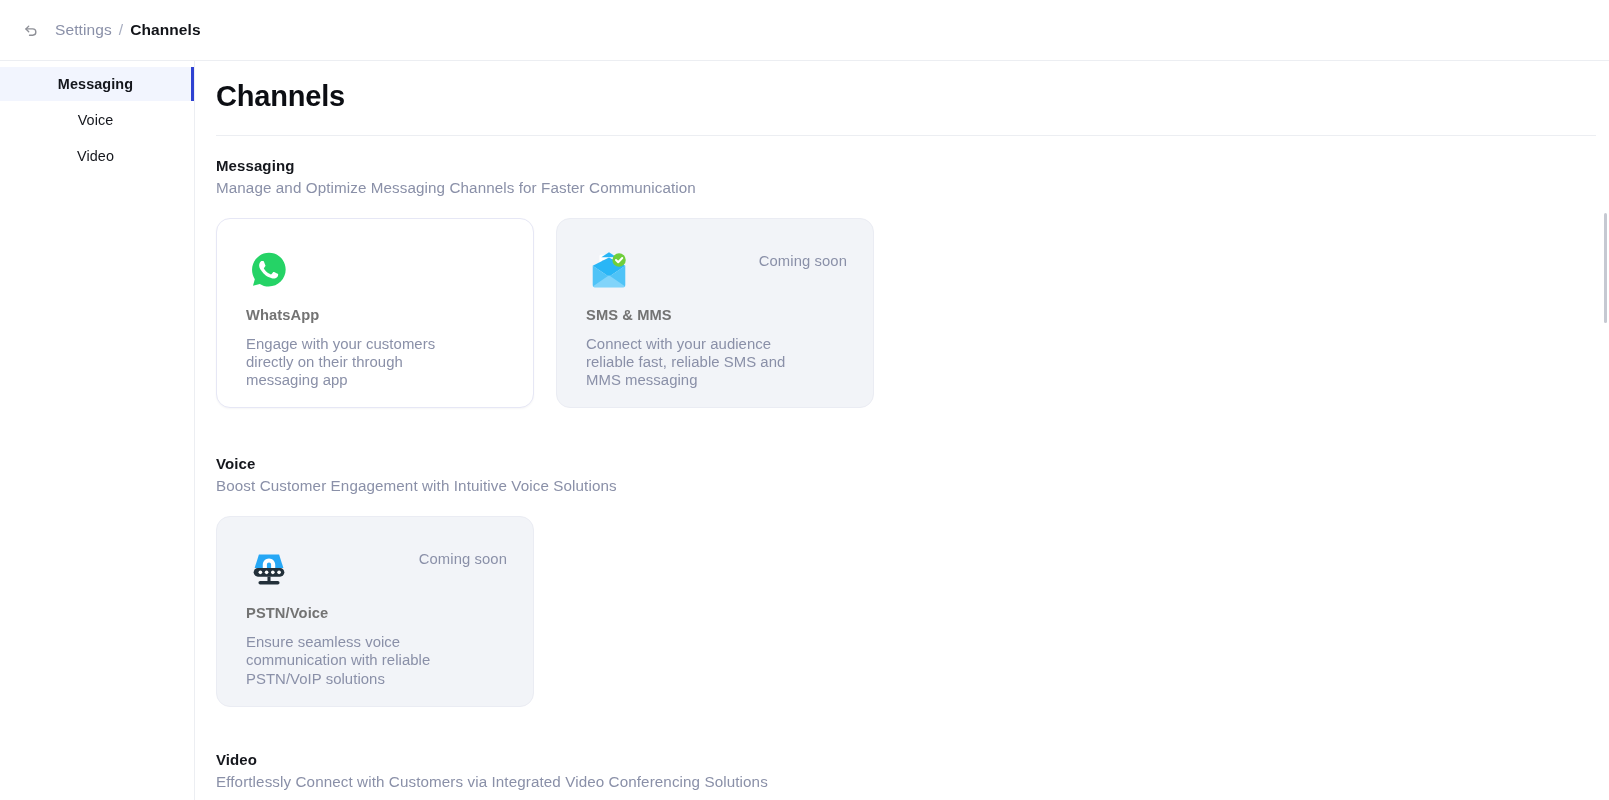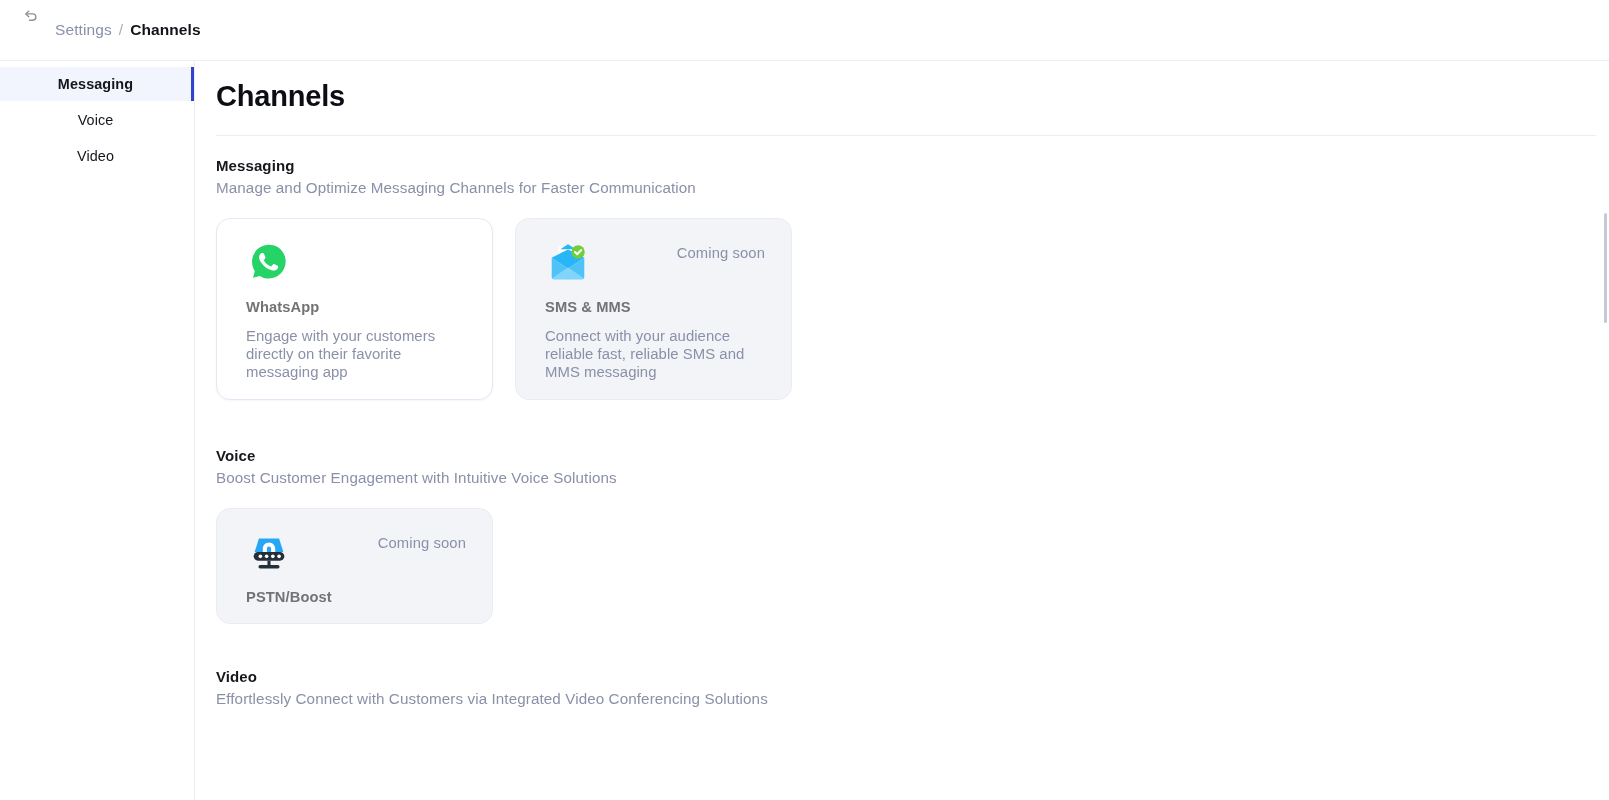--- a/index.html
+++ b/index.html
@@ -8,20 +8,21 @@
     overflow: hidden;
     background: #ffffff;
     font-family: "Liberation Sans", sans-serif;
     -webkit-font-smoothing: antialiased;
   }
 
   
   .topbar {
     height: 61px;
     display: flex;
+    align-items: center;
     padding-left: 16px;
     border-bottom: 1px solid #eceef2;
     background: #fff;
   }
   .back-btn {
     width: 30px; height: 30px;
     display: flex; align-items: center; justify-content: center;
     cursor: pointer;
     color: #8d8f96;
   }
@@ -104,23 +105,23 @@
   .section-sub {
     margin-top: 5px;
     font-size: 15.2px;
     color: #8a90a8;
     letter-spacing: .1px;
   }
 
   .card-row { display: flex; gap: 22px; margin-top: 22px; }
 
   .card {
-    width: 277px;
+    width: 318px;
     border-radius: 14px;
-    padding: 20px 26px 18px 29px;
+    padding: 28px 26px 18px 29px;
     position: relative;
   }
   .card.enabled {
     background: #ffffff;
     border: 1px solid #e6e7f5;
     box-shadow: 0 1px 2px rgba(23,26,60,.04);
     cursor: pointer;
   }
   .card.disabled {
     background: #f2f4f8;
@@ -221,21 +222,21 @@
           <div class="card-head">
             <div class="card-icon">
               <svg viewBox="0 0 48 48">
                 <path d="M24 3.2C12.6 3.2 3.4 12.4 3.4 23.8c0 3.9 1.1 7.6 3 10.8L3 45.2l11-3.2c3.1 1.7 6.6 2.6 10 2.6 11.4 0 20.6-9.2 20.6-20.6S35.4 3.2 24 3.2z" fill="#ffffff"></path>
                 <path d="M24 6.1c-9.8 0-17.7 7.9-17.7 17.7 0 3.6 1.1 7 2.9 9.8l-1.9 6.9 7.1-1.9c2.7 1.7 5.9 2.7 9.3 2.7 9.8 0 17.7-7.9 17.7-17.7S33.8 6.1 24 6.1z" fill="#25d366"></path>
                 <path d="M32.6 27.8c-.5-.3-2.9-1.4-3.3-1.6-.4-.2-.8-.3-1.1.2-.3.5-1.2 1.6-1.5 1.9-.3.3-.6.4-1.1.1-.5-.3-2.1-.8-4-2.4-1.5-1.3-2.5-2.9-2.8-3.4-.3-.5 0-.8.2-1 .2-.2.5-.6.7-.9.2-.3.3-.5.5-.9.2-.3.1-.6 0-.9-.1-.3-1.1-2.7-1.5-3.6-.4-.9-.8-.8-1.1-.8h-.9c-.3 0-.9.1-1.3.6-.4.5-1.7 1.7-1.7 4.1s1.8 4.7 2 5.1c.2.3 3.4 5.3 8.3 7.3 1.2.5 2.1.8 2.8 1 1.2.4 2.2.3 3.1.2 1-.1 2.9-1.2 3.3-2.3.4-1.1.4-2.1.3-2.3-.1-.2-.4-.3-.9-.5z" fill="#ffffff"></path>
               </svg>
             </div>
           </div>
           <div class="card-name">WhatsApp</div>
-          <div class="card-desc">Engage with your customers directly on their favorite messaging app</div>
+          <div class="card-desc">Engage with your customers directly on their through messaging app</div>
         </div>
 
         <div class="card disabled">
           <div class="card-head">
             <div class="card-icon">
               <svg viewBox="0 0 48 48">
                 <rect x="14" y="8" width="20" height="20" rx="1.5" fill="#ffffff"></rect>
                 <path d="M14 9.5h20" stroke="#ffffff" stroke-width="0"></path>
                 <path d="M24 5.5l8 5.2H16z" fill="#29b6f6"></path>
                 <g stroke="#c9d4e4" stroke-width="1.5" stroke-linecap="round">
@@ -275,21 +276,22 @@
                 <circle cx="15" cy="28.5" r="1.9" fill="#ffffff"></circle>
                 <circle cx="21.5" cy="28.5" r="1.9" fill="#ffffff"></circle>
                 <circle cx="28" cy="28.5" r="1.9" fill="#ffffff"></circle>
                 <circle cx="34.5" cy="28.5" r="1.9" fill="#ffffff"></circle>
                 <rect x="22.4" y="33" width="3.2" height="5" fill="#23303a"></rect>
                 <rect x="13" y="37.5" width="22" height="3.6" rx="1.8" fill="#23303a"></rect>
               </svg>
             </div>
             <div class="coming-soon">Coming soon</div>
           </div>
-          <div class="card-name">PSTN/Boost</div>
+          <div class="card-name">PSTN/Voice</div>
+          <div class="card-desc">Ensure seamless voice communication with reliable PSTN/VoIP solutions</div>
         </div>
       </div>
     </div>
 
     <div class="section" style="margin-top:44px;">
       <div class="section-title">Video</div>
       <div class="section-sub">Effortlessly Connect with Customers via Integrated Video Conferencing Solutions</div>
 
     </div>
 

